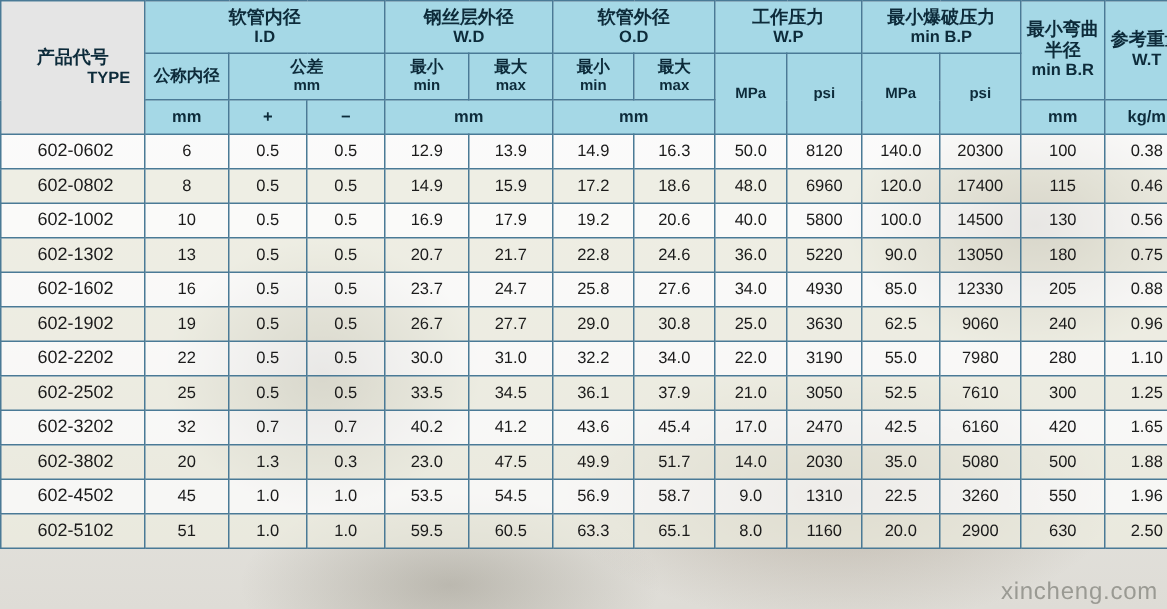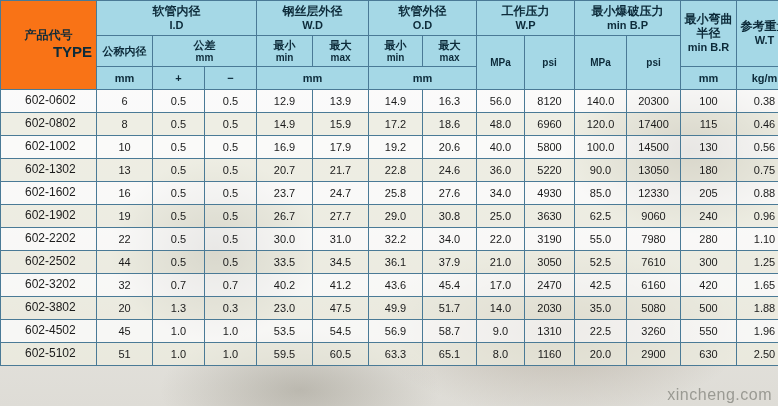--- a/index.html
+++ b/index.html
@@ -54,27 +54,27 @@
     height: 34px;
     font-size: 12px;
   }
   .hdr-main .cn { display: block; font-size: 12px; }
   .hdr-main .en { display: block; font-size: 11px; }
   .hdr-sub { height: 30px; font-size: 11px; }
   .hdr-sub .cn { display: block; font-size: 11px; }
   .hdr-sub .en { display: block; font-size: 10px; }
   .hdr-unit { height: 22px; font-size: 11px; }
   .type-cell {
-    background: #f97316;
+    background: #e5e5e5;
     font-weight: bold;
     font-size: 12px;
     color: #0d2b3a;
   }
   .type-cell .cn { display: block; font-size: 12px; }
-  .type-cell .en { display: block; font-size: 15px; padding-left: 48px; }
+  .type-cell .en { display: block; font-size: 11px; padding-left: 48px; }
   tbody td {
     height: 22px;
     background: rgba(255,255,255,0.72);
   }
   tbody tr.alt td {
     background: rgba(238,238,225,0.66);
   }
   tbody td.code {
     text-align: left;
     padding-left: 24px;
@@ -198,21 +198,21 @@
     <tbody id="tbody">
         <tr>
           <td class="code">602-0602</td>
           <td>6</td>
           <td>0.5</td>
           <td>0.5</td>
           <td>12.9</td>
           <td>13.9</td>
           <td>14.9</td>
           <td>16.3</td>
-          <td>56.0</td>
+          <td>50.0</td>
           <td>8120</td>
           <td>140.0</td>
           <td>20300</td>
           <td>100</td>
           <td>0.38</td>
         </tr>
         <tr class="alt">
           <td class="code">602-0802</td>
           <td>8</td>
           <td>0.5</td>
@@ -303,21 +303,21 @@
           <td>34.0</td>
           <td>22.0</td>
           <td>3190</td>
           <td>55.0</td>
           <td>7980</td>
           <td>280</td>
           <td>1.10</td>
         </tr>
         <tr class="alt">
           <td class="code">602-2502</td>
-          <td>44</td>
+          <td>25</td>
           <td>0.5</td>
           <td>0.5</td>
           <td>33.5</td>
           <td>34.5</td>
           <td>36.1</td>
           <td>37.9</td>
           <td>21.0</td>
           <td>3050</td>
           <td>52.5</td>
           <td>7610</td>

